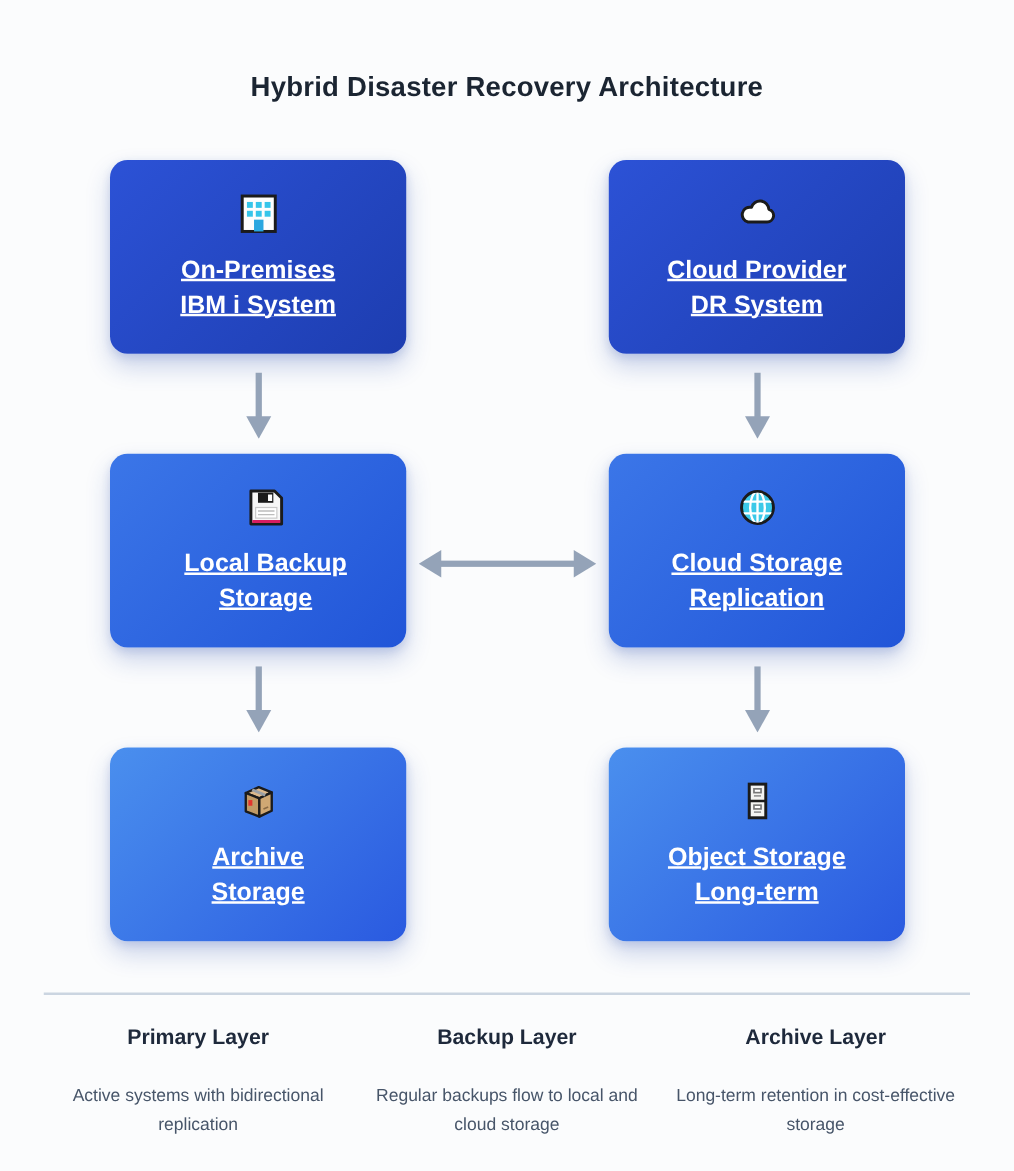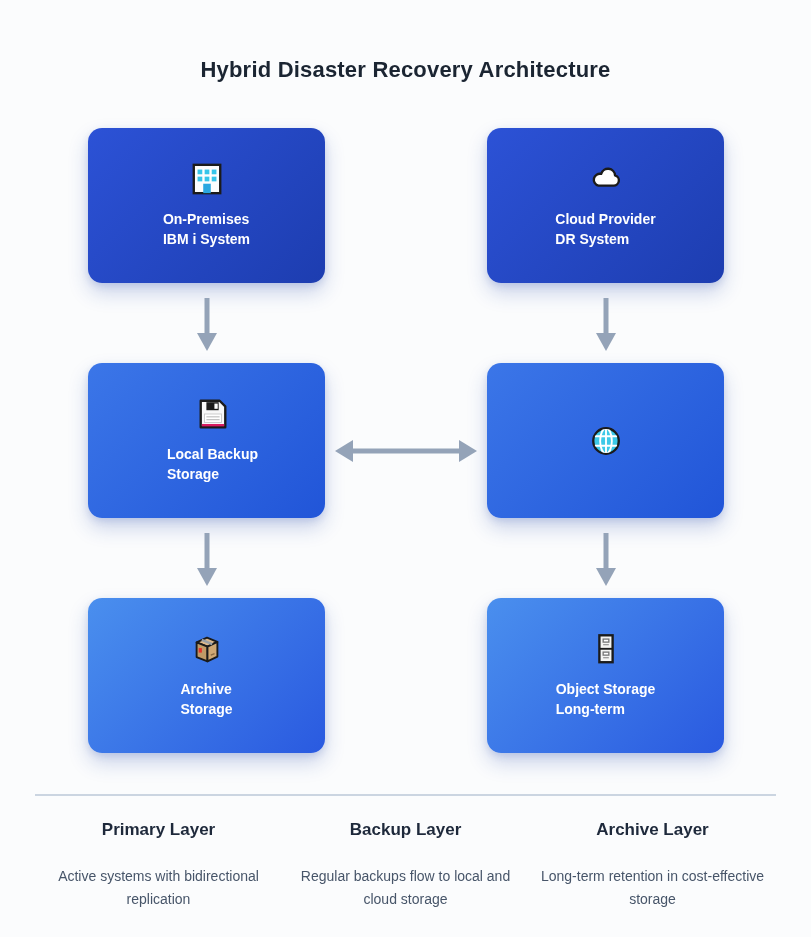--- a/index.html
+++ b/index.html
@@ -29,22 +29,22 @@
     position:absolute;width:237px;height:155px;border-radius:14px;
     display:flex;flex-direction:column;align-items:center;justify-content:center;
     gap:14px;
     box-shadow:0 10px 20px rgba(33,70,170,.22),0 3px 7px rgba(33,70,170,.14);
   }
   .card.row1{background:linear-gradient(135deg,var(--card-row1-start),var(--card-row1-end));}
   .card.row2{background:linear-gradient(135deg,var(--card-row2-start),var(--card-row2-end));}
   .card.row3{background:linear-gradient(135deg,var(--card-row3-start),var(--card-row3-end));}
   .card .icon{width:34px;height:34px;display:block;}
   .card .label{
-    text-align:left;color:var(--card-text);
-    font-size:14px;font-weight:700;line-height:1.4;
+    text-align:center;color:var(--card-text);
+    font-size:20px;font-weight:700;line-height:1.4;text-decoration:underline;
   }
   .pos-1{left:88px;top:128px;}
   .pos-2{left:487px;top:128px;}
   .pos-3{left:88px;top:363px;padding-left:12px;}
   .pos-4{left:487px;top:363px;}
   .pos-5{left:88px;top:598px;}
   .pos-6{left:487px;top:598px;}
 
   .v-arrow{position:absolute;width:22px;height:53px;}
   .v-arrow svg,.h-arrow svg{display:block;}
@@ -139,20 +139,24 @@
           </defs>
         <circle cx="18" cy="18" r="13.5" fill="#3cc9e8" stroke="#1b1b1b" stroke-width="2.5"></circle>
         <g stroke="#ffffff" stroke-width="2" fill="none" clip-path="url(#globeClip)">
           <ellipse cx="18" cy="18" rx="6.2" ry="13.5"></ellipse>
           <line x1="18" y1="4" x2="18" y2="32"></line>
           <line x1="4" y1="13" x2="32" y2="13"></line>
           <line x1="4" y1="23" x2="32" y2="23"></line>
         </g>
       </svg>
     </span>
+    <div class="label">
+      <div>Cloud Storage</div>
+      <div>Replication</div>
+    </div>
   </div>
 
   <div class="card row3 pos-5">
     <span class="icon">
       <svg viewBox="0 0 36 36" width="34" height="34">
         <polygon points="7,11 18,6 29,10.5 18.5,15.5" fill="#dcb98c" stroke="#1b1b1b" stroke-width="2" stroke-linejoin="round"></polygon>
         <polygon points="7,11 18.5,15.5 18.5,31 7,26.5" fill="#c09a66" stroke="#1b1b1b" stroke-width="2" stroke-linejoin="round"></polygon>
         <polygon points="18.5,15.5 29,10.5 29,26 18.5,31" fill="#cfa873" stroke="#1b1b1b" stroke-width="2" stroke-linejoin="round"></polygon>
         <line x1="12.5" y1="8.3" x2="23.5" y2="12.8" stroke="#9aa0a6" stroke-width="2.4"></line>
         <rect x="9.2" y="17" width="3.4" height="4.8" fill="#e2342d"></rect>

